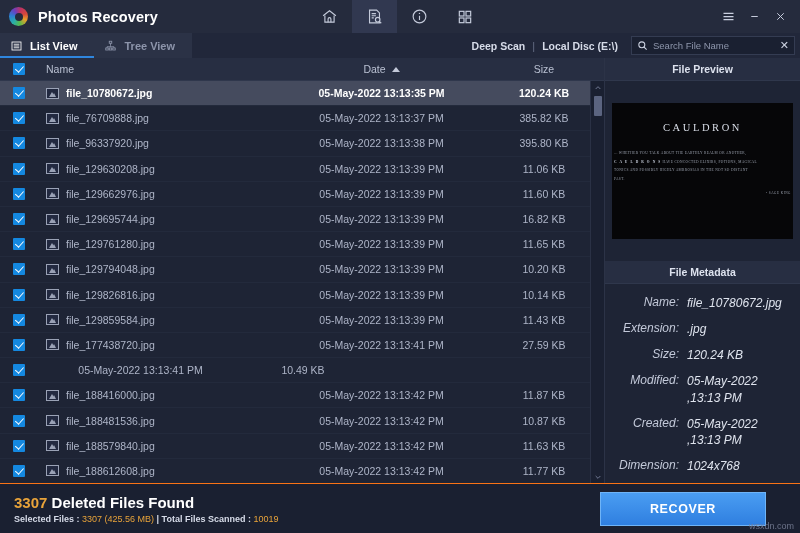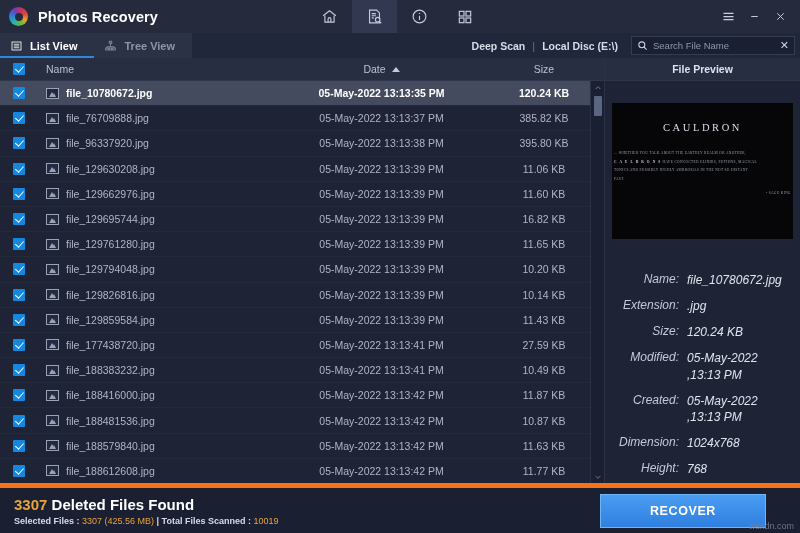--- a/index.html
+++ b/index.html
@@ -372,21 +372,21 @@
   
   .footer {
     height: 50px;
     background: #1a2031;
     display: flex;
     align-items: center;
     justify-content: space-between;
     padding: 0 12px 0 14px;
     flex-shrink: 0;
     position: relative;
-    border-top: 5px solid #f97316;
+    border-top: 1px solid #f97316;
   }
   .f-left { display: flex; flex-direction: column; gap: 3px; }
   .f-found {
     font-size: 15px;
     font-weight: bold;
     color: #ffffff;
   }
   .f-found .cnt { color: #e8a33a; }
   .f-sub {
     font-size: 9px;
@@ -650,24 +650,20 @@
               <span class="fileicon"></span>
               <span>file_177438720.jpg</span>
             </div>
             <div class="r-date">05-May-2022 13:13:41 PM</div>
             <div class="r-size">27.59 KB</div>
           </div>
           <div class="row">
             <div class="col-chk">
               <span class="chk"></span>
             </div>
-            <div class="r-name">
-              <span class="fileicon"></span>
-              <span>file_188383232.jpg</span>
-            </div>
             <div class="r-date">05-May-2022 13:13:41 PM</div>
             <div class="r-size">10.49 KB</div>
           </div>
           <div class="row">
             <div class="col-chk">
               <span class="chk"></span>
             </div>
             <div class="r-name">
               <span class="fileicon"></span>
               <span>file_188416000.jpg</span>
@@ -737,20 +733,21 @@
             <span>... WHETHER YOU TALK ABOUT THE EARTHLY REALM OR ANOTHER,</span><br>
             <b>C A U L D R O N S</b>
             <span>HAVE CONCOCTED ELIXIRS, POTIONS, MAGICAL</span><br>
             <span>TONICS AND POSSIBLY HIGHLY AMBROSIAS IN THE NOT SO DISTANT</span><br>
             <span>PAST.</span>
           </div>
           <div class="pv-sign">- SAGE KING</div>
         </div>
       </div>
 
+      <div class="panel-head meta-head">File Metadata</div>
       <div class="metalist" id="meta-container">
           <div class="metarow">
             <div class="mlabel">Name:</div>
             <div class="mvalue">file_10780672.jpg</div>
           </div>
           <div class="metarow">
             <div class="mlabel">Extension:</div>
             <div class="mvalue">.jpg</div>
           </div>
           <div class="metarow">

